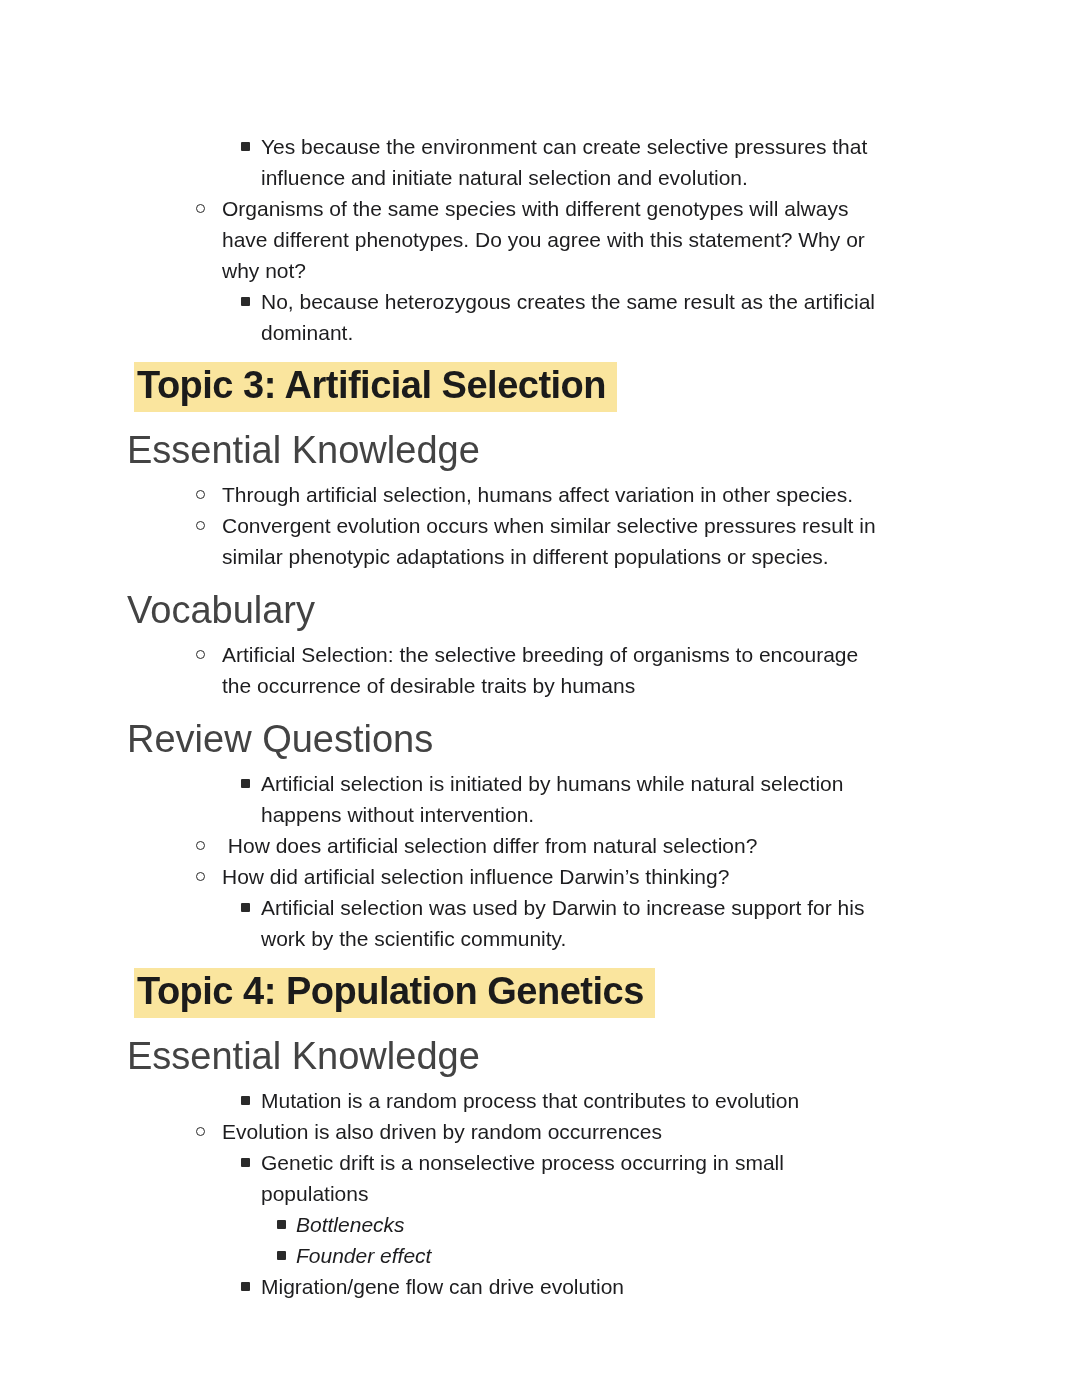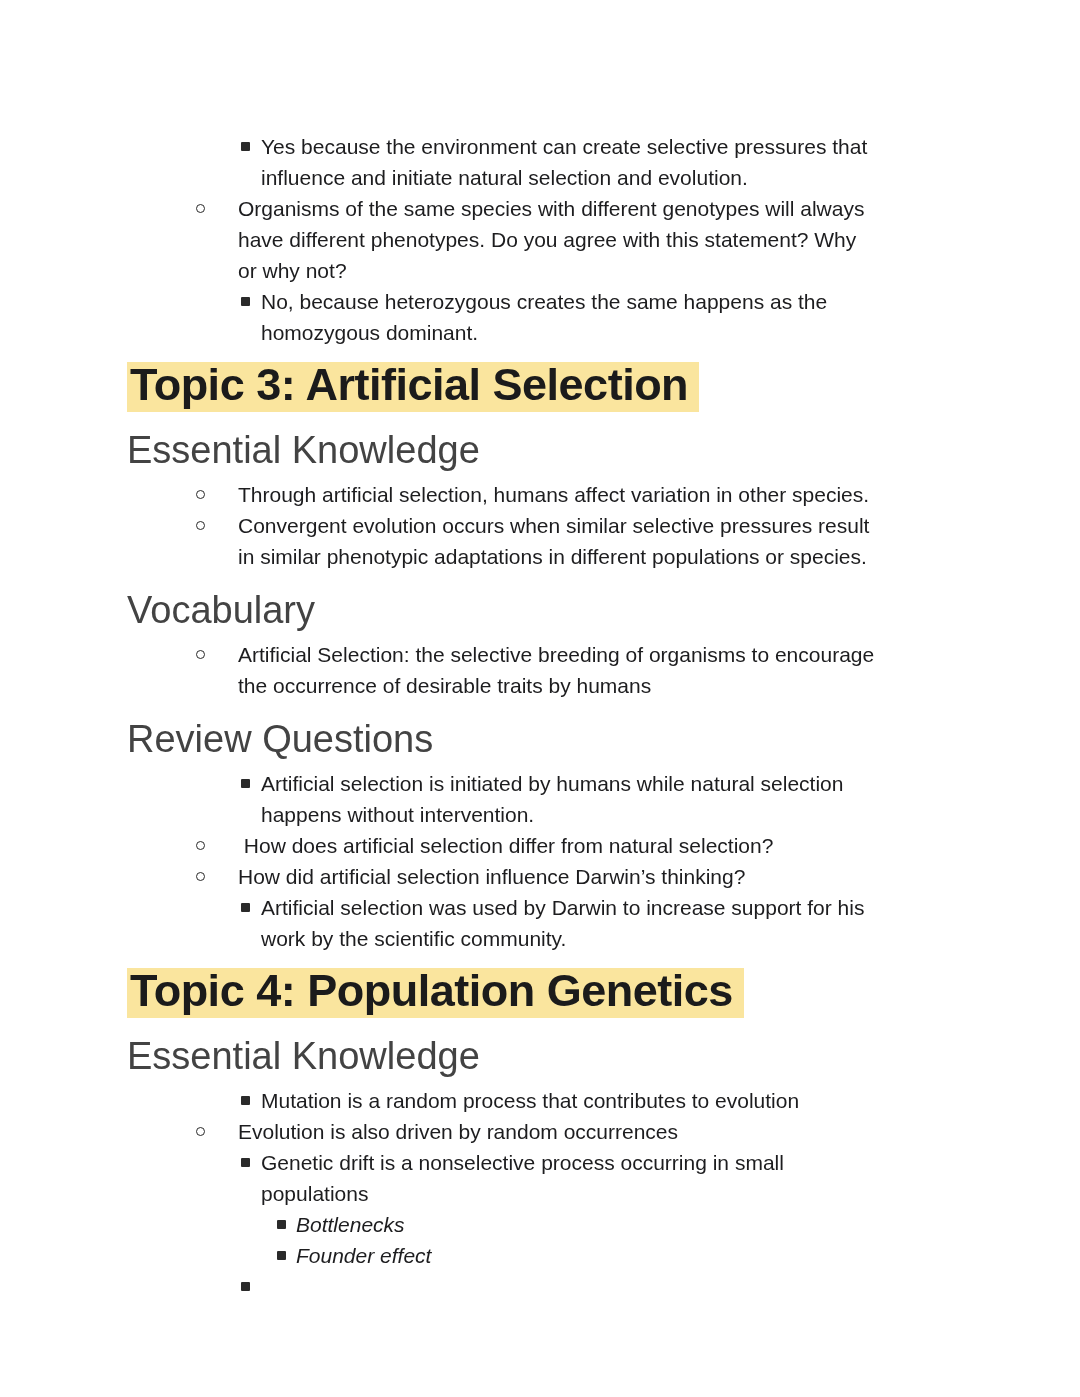--- a/index.html
+++ b/index.html
@@ -16,23 +16,23 @@
   }
   .page {
     box-sizing: border-box;
     width: 996px;
     height: 1397px;
     padding: 131px 118px 40px 127px;
     background: var(--page-bg, #ffffff);
   }
   
   h1.topic {
-    margin: 14px 0 12px 0;
+    margin: 14px 0 12px 7px;
     padding: 0;
-    font-size: 45px;
+    font-size: 38px;
     font-weight: 700;
     letter-spacing: -0.5px;
     line-height: 38px;
     color: var(--heading-color, #1b1b1b);
   }
   h1.topic .hl {
     display: inline-block;
     background: var(--highlight-color, #fae59e);
     padding: 4px 11px 8px 3px;
   }
@@ -50,21 +50,21 @@
     display: flex;
     align-items: flex-start;
     font-size: 21px;
     line-height: 31px;
   }
   .li .marker {
     flex: 0 0 auto;
     display: flex;
     align-items: flex-start;
   }
-  .li.l1 { padding-left: 69px; gap: 16px; }
+  .li.l1 { padding-left: 69px; }
   .li.l2 { padding-left: 114px; }
   .li.l3 { padding-left: 150px; font-style: italic; }
   .li.l1 .marker { width: 26px; }
   .li.l2 .marker { width: 20px; }
   .li.l3 .marker { width: 19px; }
   .dot-circle {
     box-sizing: border-box;
     width: 9px; height: 9px;
     margin-top: 11px;
     border: 1.6px solid var(--marker-color, #2a2a2a);
@@ -97,21 +97,21 @@
     <div class="li l1">
       <span class="marker">
         <span class="dot-circle"></span>
       </span>
       <span class="txt">Organisms of the same species with different genotypes will always have different phenotypes. Do you agree with this statement? Why or why not?</span>
     </div>
     <div class="li l2">
       <span class="marker">
         <span class="dot-square"></span>
       </span>
-      <span class="txt">No, because heterozygous creates the same happens as the homozygous dominant.</span>
+      <span class="txt">No, because heterozygous creates the same result as the artificial dominant.</span>
     </div>
     <h1 class="topic"><span class="hl">Topic 3: Artificial Selection</span></h1>
     <h2 class="section">Essential Knowledge</h2>
     <div class="li l1">
       <span class="marker">
         <span class="dot-circle"></span>
       </span>
       <span class="txt">Through artificial selection, humans affect variation in other species.</span>
     </div>
     <div class="li l1">
@@ -181,14 +181,15 @@
     <div class="li l3">
       <span class="marker">
         <span class="dot-square"></span>
       </span>
       <span class="txt">Founder effect</span>
     </div>
     <div class="li l2">
       <span class="marker">
         <span class="dot-square"></span>
       </span>
+      <span class="txt">Migration/gene flow can drive evolution</span>
     </div>
   </main>
 
 </body></html>

